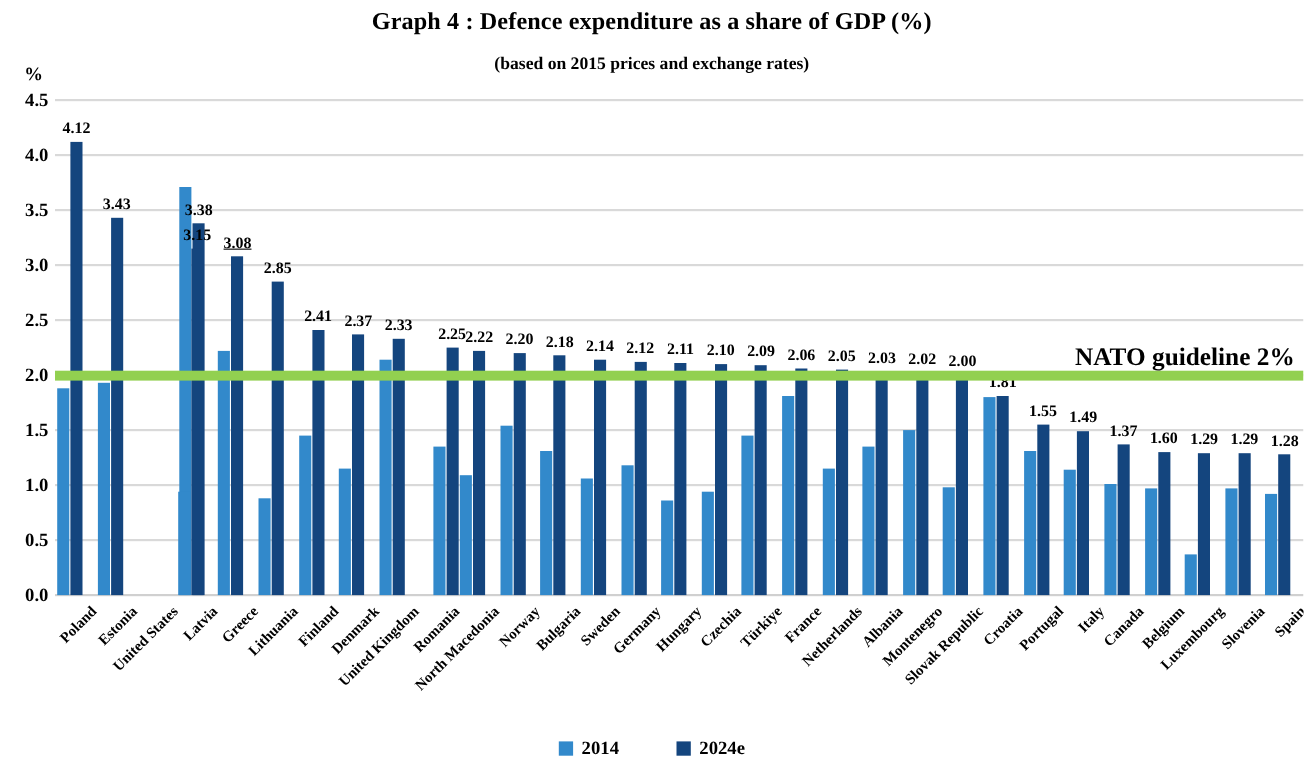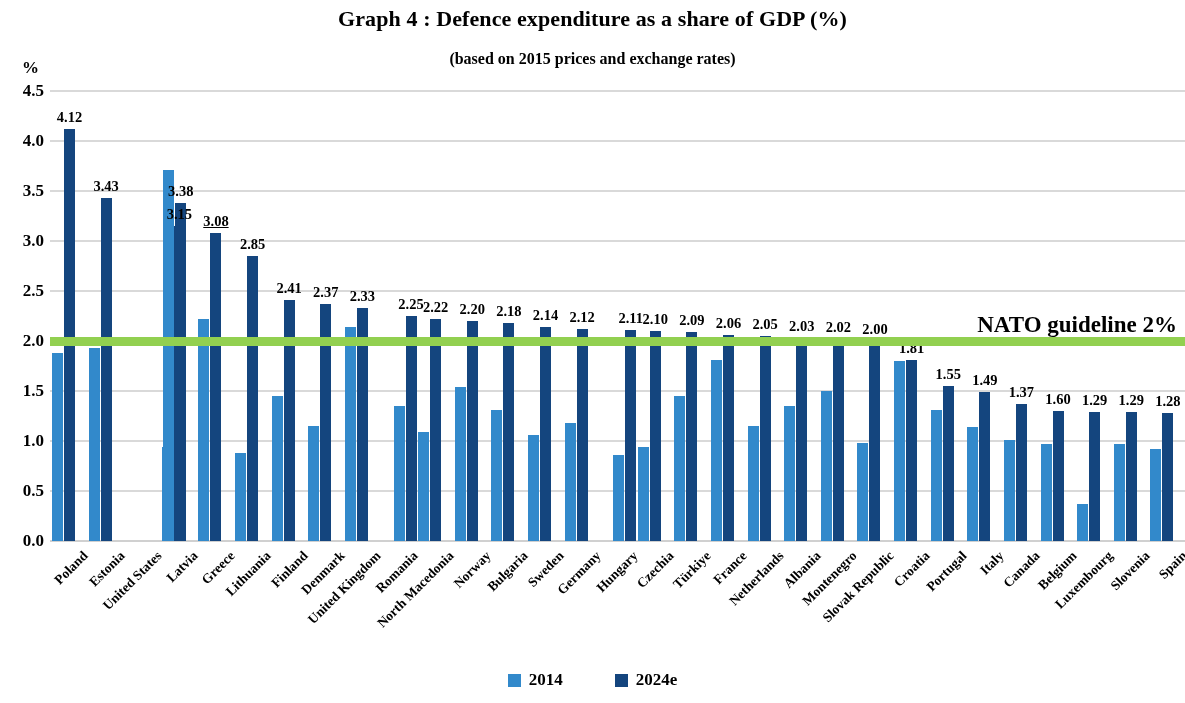--- a/index.html
+++ b/index.html
@@ -242,21 +242,21 @@
       <div class="group" style="left: 475.968px; width: 36.6129px;">
         <div class="bar y2014" title="Sweden 2014: 1.06" style="height: 106px; background: rgb(50, 137, 203);"></div>
         <div class="bar y2024" title="Sweden 2024e: 2.14" style="height: 214px; background: rgb(20, 69, 126);"></div>
         <div class="dlabel" style="left: -10.5px; bottom: 217px;">2.14</div>
       </div>
       <div class="group" style="left: 512.581px; width: 36.6129px;">
         <div class="bar y2014" title="Germany 2014: 1.18" style="height: 118px; background: rgb(50, 137, 203);"></div>
         <div class="bar y2024" title="Germany 2024e: 2.12" style="height: 212px; background: rgb(20, 69, 126);"></div>
         <div class="dlabel" style="left: -10.5px; bottom: 215px;">2.12</div>
       </div>
-      <div class="group" style="left: 549.194px; width: 36.6129px; margin-left: 12px;">
+      <div class="group" style="left: 549.194px; width: 36.6129px;">
         <div class="bar y2014" title="Hungary 2014: 0.86" style="height: 86px; background: rgb(50, 137, 203);"></div>
         <div class="bar y2024" title="Hungary 2024e: 2.11" style="height: 211px; background: rgb(20, 69, 126);"></div>
         <div class="dlabel" style="left: -10.5px; bottom: 214px;">2.11</div>
       </div>
       <div class="group" style="left: 585.806px; width: 36.6129px;">
         <div class="bar y2014" title="Czechia 2014: 0.94" style="height: 94px; background: rgb(50, 137, 203);"></div>
         <div class="bar y2024" title="Czechia 2024e: 2.1" style="height: 210px; background: rgb(20, 69, 126);"></div>
         <div class="dlabel" style="left: -10.5px; bottom: 213px;">2.10</div>
       </div>
       <div class="group" style="left: 622.419px; width: 36.6129px;">

